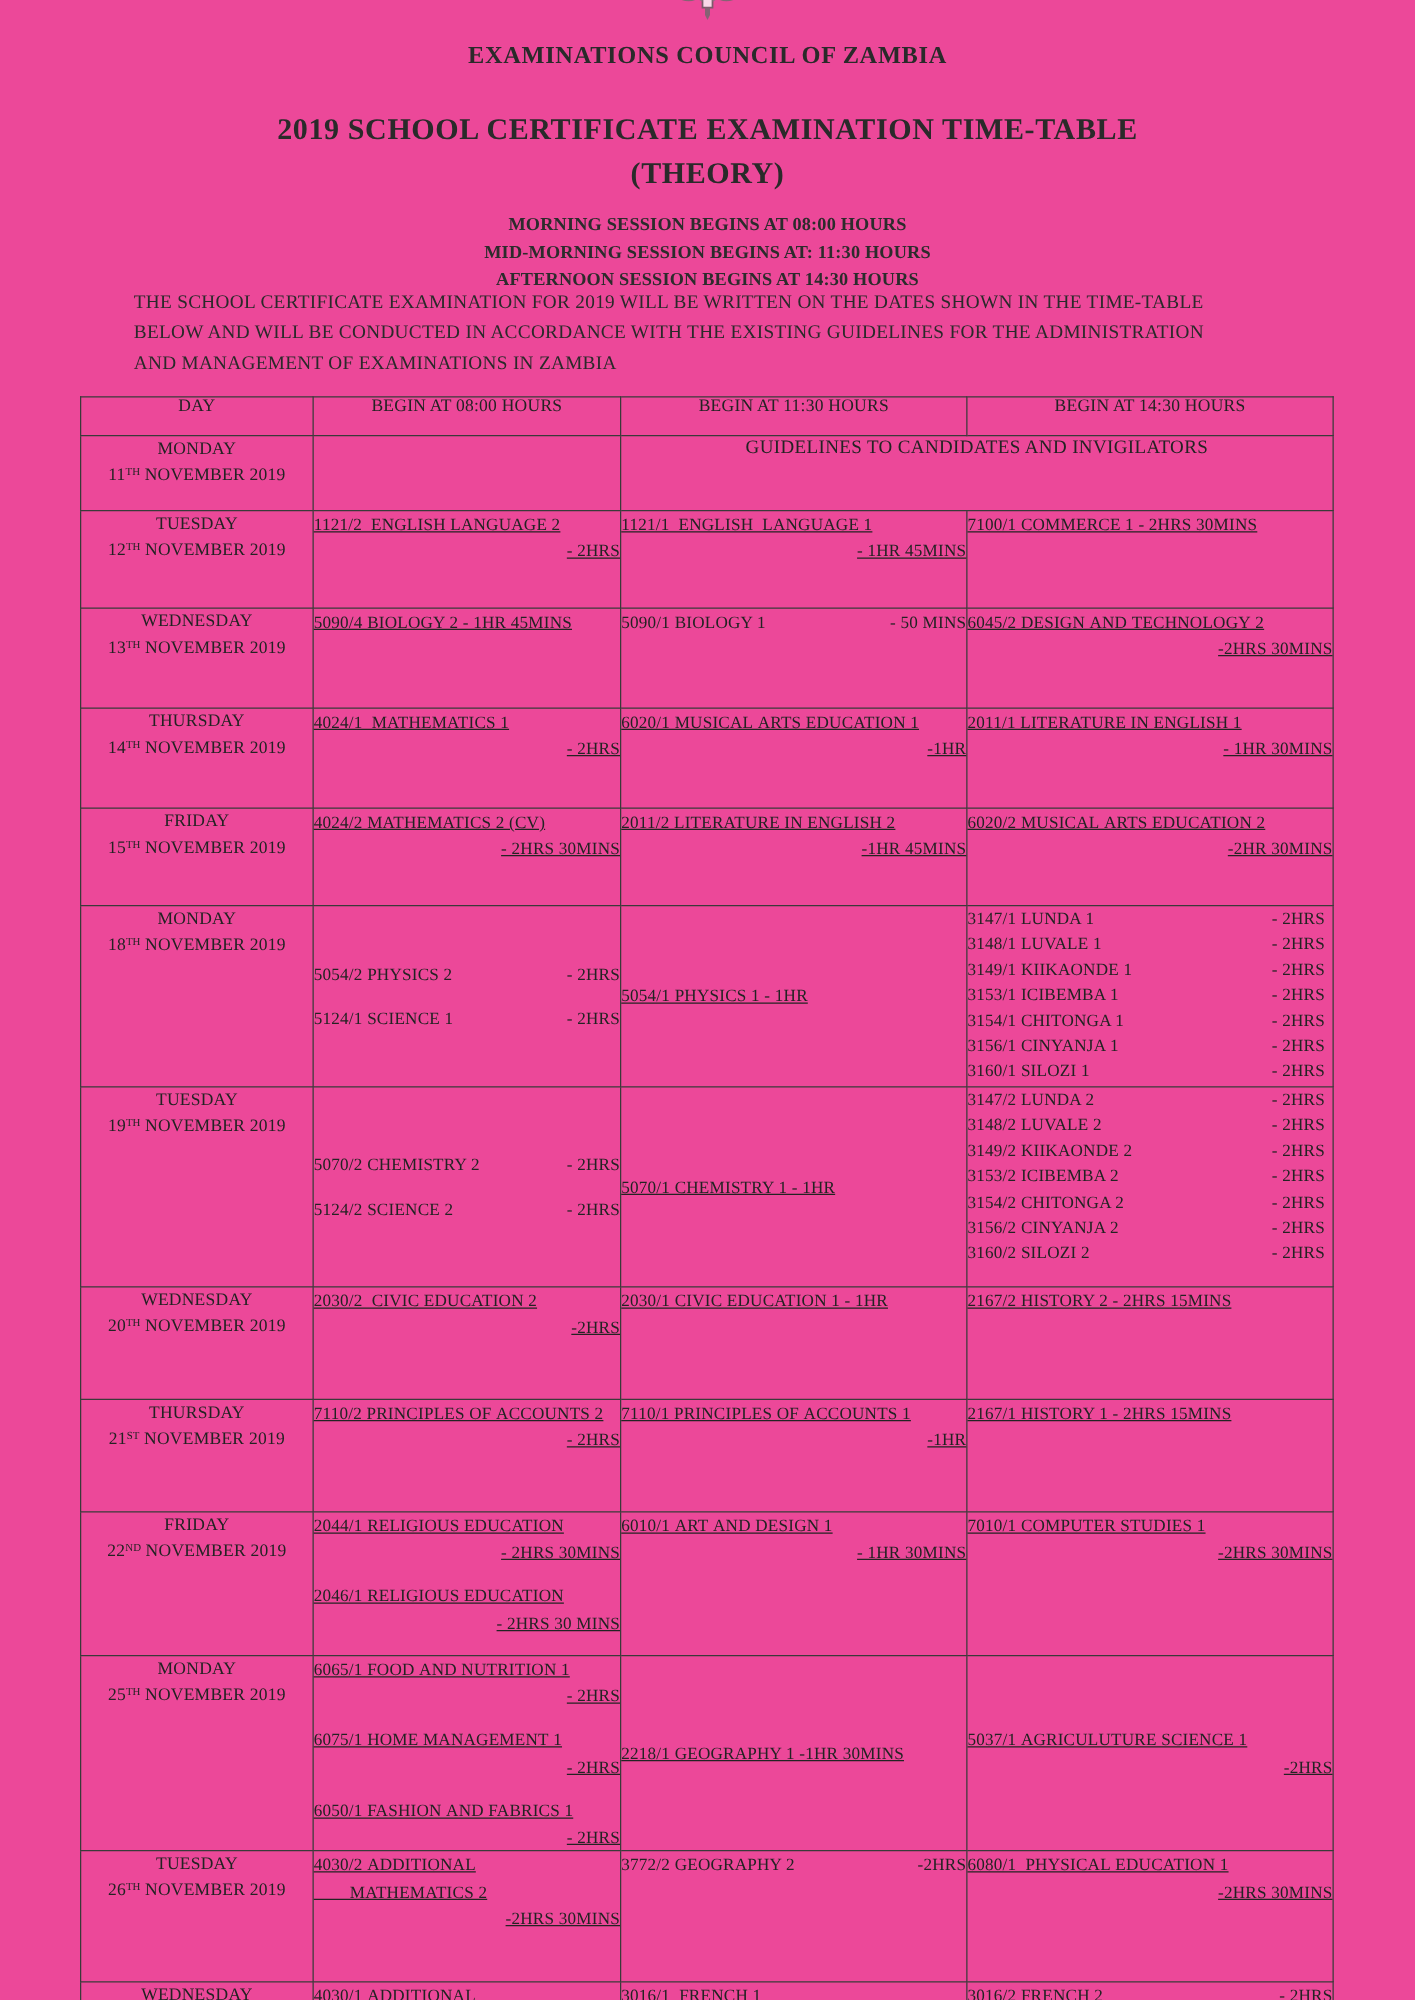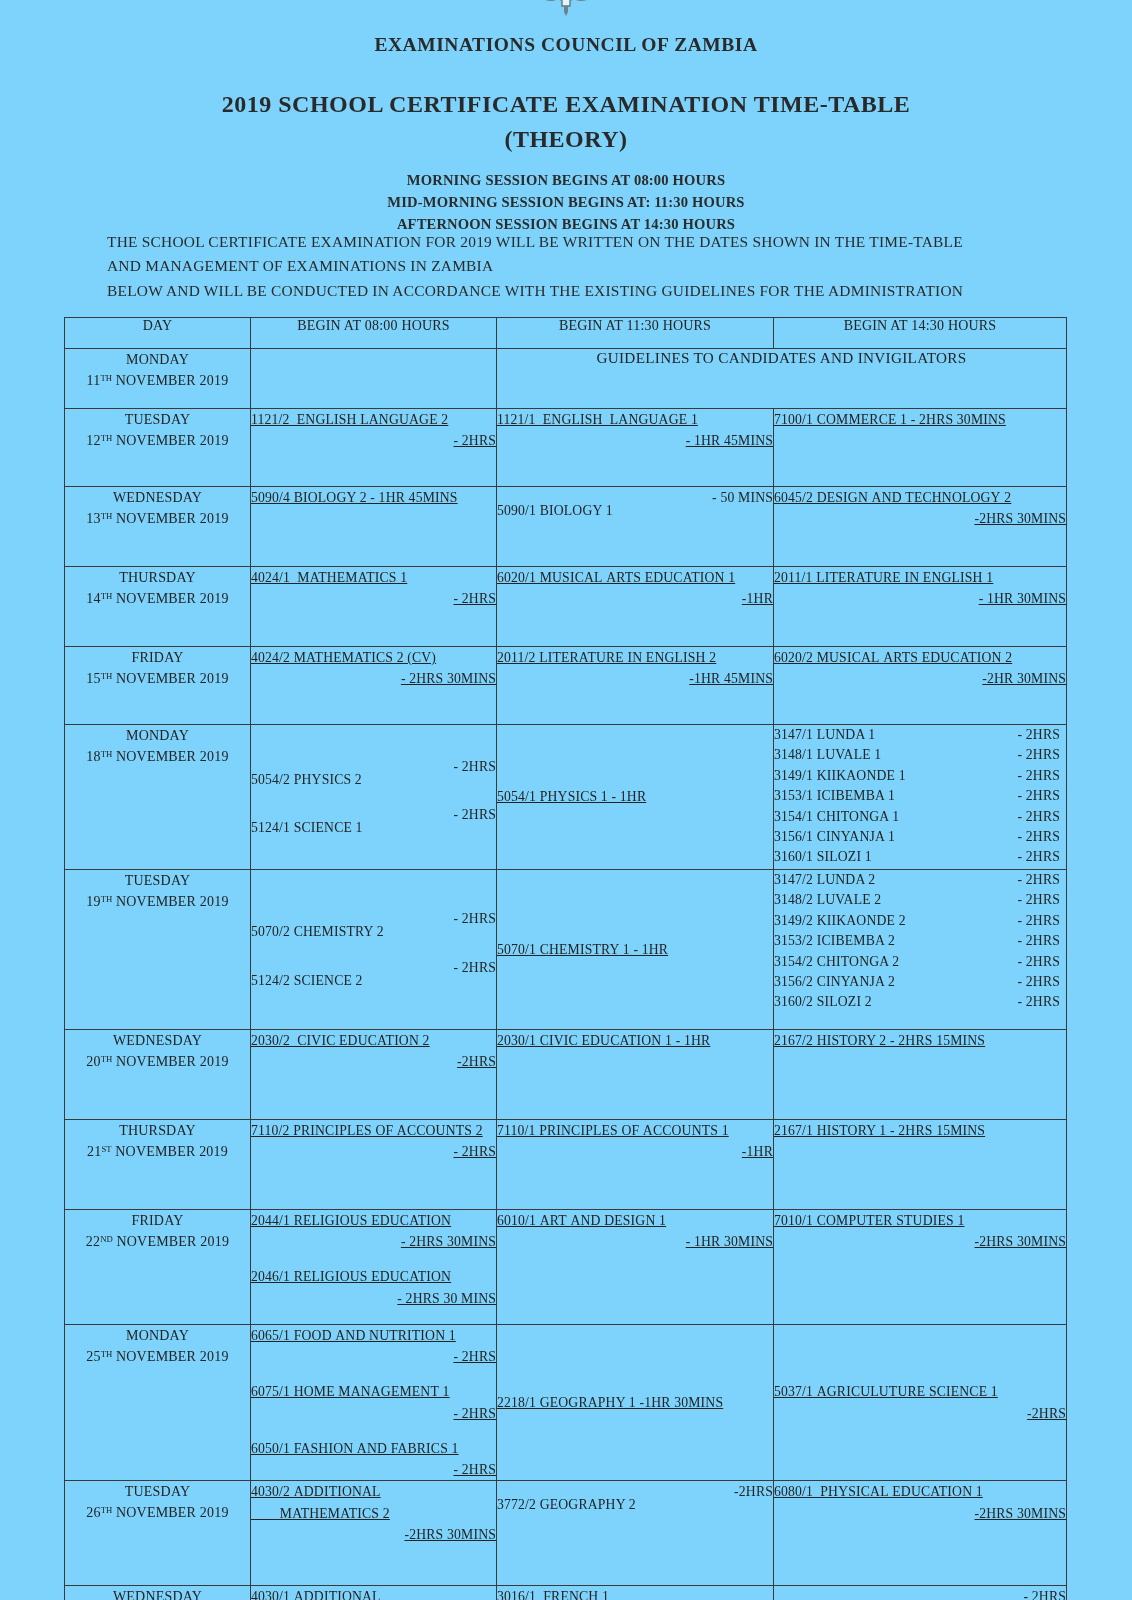--- a/index.html
+++ b/index.html
@@ -13,21 +13,21 @@
     height: 1600px;
     position: relative;
     font-family: "Liberation Serif", "DejaVu Serif", serif;
     color: #1b1b1b;
     overflow: hidden;
   }
   .page {
     position: relative;
     width: 1132px;
     height: 1600px;
-    background: #7dd3fc;
+    background: #ec4899;
   }
 
   
   .crest {
     position: absolute;
     left: 0; right: 0;
     top: -16px;
     height: 34px;
     display: flex;
     align-items: flex-end;
@@ -147,21 +147,21 @@
     padding: 10px 4px;
   }
 
   
   .langrow { display: flex; justify-content: space-between; line-height: 1.49; }
   .langrow .code { white-space: nowrap; }
   .langrow .dur { white-space: nowrap; padding-right: 6px; }
 
   
   .splitline { display:flex; justify-content: space-between; }
-  .splitline .l { white-space: nowrap; margin-top: 13px; }
+  .splitline .l { white-space: nowrap; }
   .splitline .rr { white-space: nowrap; }
 </style>
 </head>
 <body>
 
 <div class="page">
 
   <div class="crest">
     <svg width="96" height="34" viewBox="0 0 96 34" aria-hidden="true">
       <g fill="#6a6a6a">
@@ -183,22 +183,22 @@
     </div>
     <div class="sessions">
       <div>MORNING SESSION BEGINS AT 08:00 HOURS</div>
       <div>MID-MORNING SESSION BEGINS AT: 11:30 HOURS</div>
       <div>AFTERNOON SESSION BEGINS AT 14:30 HOURS</div>
     </div>
   </div>
 
   <div class="intro">
     <div>THE SCHOOL CERTIFICATE EXAMINATION FOR 2019 WILL BE WRITTEN ON THE DATES SHOWN IN THE TIME-TABLE</div>
+    <div>BELOW AND WILL BE CONDUCTED IN ACCORDANCE WITH THE EXISTING GUIDELINES FOR THE ADMINISTRATION</div>
     <div>AND MANAGEMENT OF EXAMINATIONS IN ZAMBIA</div>
-    <div>BELOW AND WILL BE CONDUCTED IN ACCORDANCE WITH THE EXISTING GUIDELINES FOR THE ADMINISTRATION</div>
   </div>
 
   <div class="tbl-wrap">
     <table class="tt">
       <colgroup>
         <col class="c-day">
           <col class="c-m">
           <col class="c-mm">
           <col class="c-a">
       </colgroup>

